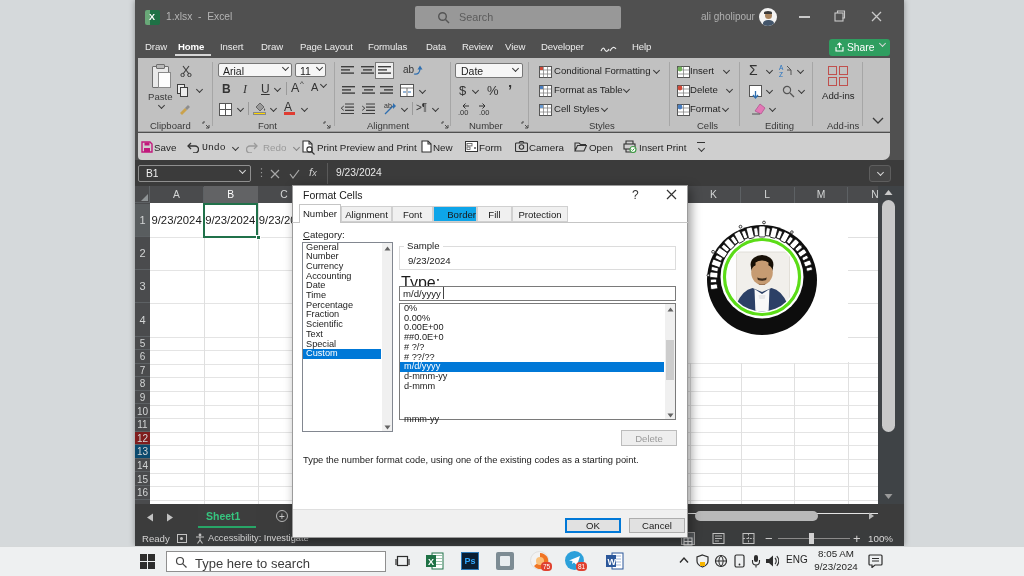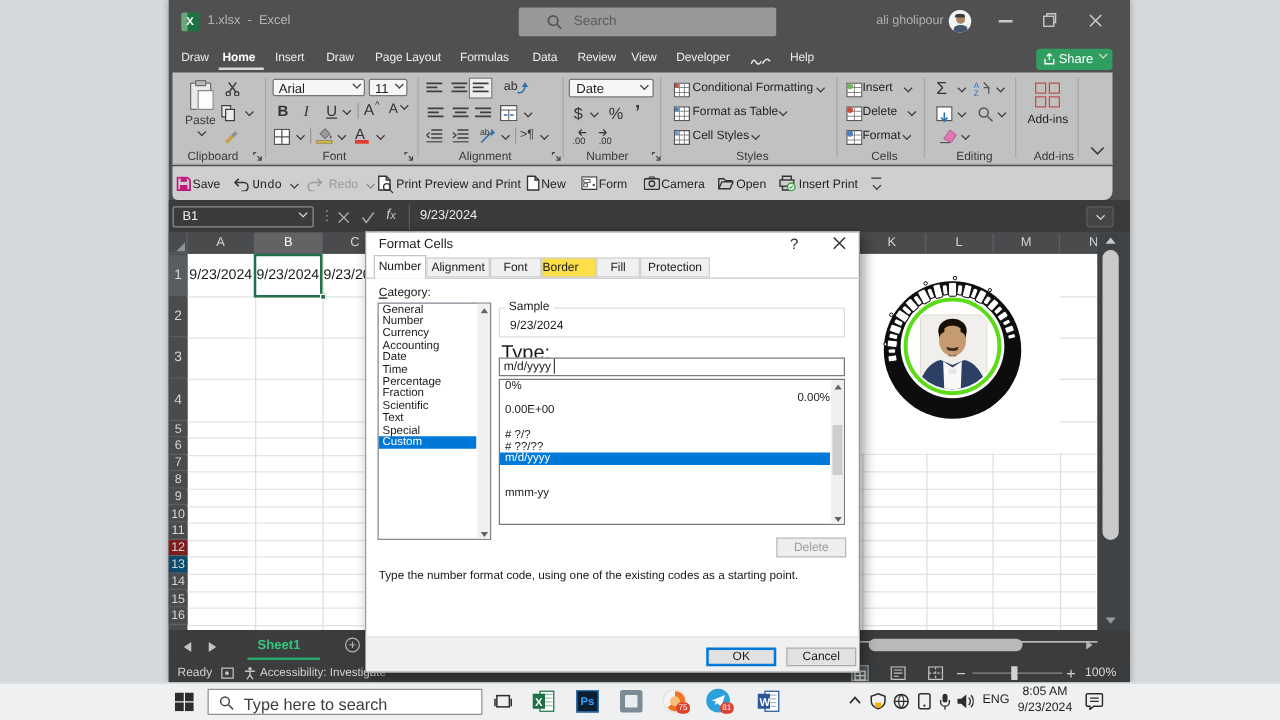--- a/index.html
+++ b/index.html
@@ -554,21 +554,21 @@
 <div class="abs" style="left:292px;top:185px;width:396px;height:353px;background:#fff;border:1px solid #9b9b9b;box-shadow:3px 3px 10px rgba(0,0,0,.4);"></div>
 <div class="abs" style="left:303px;top:189px;font-size:10.5px;color:#1a1a1a;">Format Cells</div>
 <div class="abs" style="left:632px;top:188px;font-size:12px;color:#333;">?</div>
 <svg class="abs" style="left:666px;top:189px;" width="11" height="11" viewBox="0 0 11 11">
       <path d="M1 1 L10 10 M10 1 L1 10" stroke="#333" stroke-width="1.2"></path>
     </svg>
 <div class="abs" style="left:292px;top:222px;width:396px;height:1px;background:#c5c5c5;"></div>
 <div class="abs" style="left:299px;top:204px;width:42px;height:19px;background:#fff;border:1px solid #c5c5c5;border-bottom:none;font-size:9.6px;color:#1a1a1a;text-align:center;line-height:18px;z-index:3;">Number</div>
 <div class="abs" style="left:341px;top:206px;width:51px;height:16px;background:#f0f0f0;border:1px solid #d0d0d0;font-size:9.6px;color:#1a1a1a;text-align:center;line-height:15px;">Alignment</div>
 <div class="abs" style="left:392px;top:206px;width:41px;height:16px;background:#f0f0f0;border:1px solid #d0d0d0;font-size:9.6px;color:#1a1a1a;text-align:center;line-height:15px;">Font</div>
-<div class="abs" style="left:433px;top:206px;width:44px;height:16px;background:#fde047;border:1px solid #d0d0d0;font-size:9.6px;color:#1a1a1a;text-align:left;line-height:15px;">Border</div>
+<div class="abs" style="left:433px;top:206px;width:44px;height:16px;background:#0ea5e9;border:1px solid #d0d0d0;font-size:9.6px;color:#1a1a1a;text-align:right;line-height:15px;">Border</div>
 <div class="abs" style="left:477px;top:206px;width:35px;height:16px;background:#f0f0f0;border:1px solid #d0d0d0;font-size:9.6px;color:#1a1a1a;text-align:center;line-height:15px;">Fill</div>
 <div class="abs" style="left:512px;top:206px;width:56px;height:16px;background:#f0f0f0;border:1px solid #d0d0d0;font-size:9.6px;color:#1a1a1a;text-align:center;line-height:15px;">Protection</div>
 <div class="abs" style="left:303px;top:229px;font-size:9.6px;color:#1a1a1a;"><u>C</u>ategory:</div>
 <div class="abs" style="left:302px;top:242px;width:91px;height:190px;background:#fff;border:1px solid #828790;"></div>
 <div class="abs" style="left:303px;top:242.5px;width:78px;height:9.7px;font-size:9.2px;line-height:9.8px;padding-left:3px;color:#1a1a1a;">General</div>
 <div class="abs" style="left:303px;top:252.2px;width:78px;height:9.7px;font-size:9.2px;line-height:9.8px;padding-left:3px;color:#1a1a1a;">Number</div>
 <div class="abs" style="left:303px;top:261.9px;width:78px;height:9.7px;font-size:9.2px;line-height:9.8px;padding-left:3px;color:#1a1a1a;">Currency</div>
 <div class="abs" style="left:303px;top:271.6px;width:78px;height:9.7px;font-size:9.2px;line-height:9.8px;padding-left:3px;color:#1a1a1a;">Accounting</div>
 <div class="abs" style="left:303px;top:281.3px;width:78px;height:9.7px;font-size:9.2px;line-height:9.8px;padding-left:3px;color:#1a1a1a;">Date</div>
 <div class="abs" style="left:303px;top:291.0px;width:78px;height:9.7px;font-size:9.2px;line-height:9.8px;padding-left:3px;color:#1a1a1a;">Time</div>
@@ -587,26 +587,29 @@
     </svg>
 <div class="abs" style="left:399px;top:246px;width:277px;height:24px;border:1px solid #dcdcdc;"></div>
 <div class="abs" style="left:404px;top:240px;background:#fff;padding:0 3px;font-size:9.6px;color:#1a1a1a;">Sample</div>
 <div class="abs" style="left:408px;top:255px;font-size:9.6px;color:#1a1a1a;">9/23/2024</div>
 <div class="abs" style="left:401px;top:274px;font-size:16px;color:#1a1a1a;"><u>T</u>ype:</div>
 <div class="abs" style="left:399px;top:286px;width:277px;height:15px;border:1px solid #7a7a7a;background:#fff;"></div>
 <div class="abs" style="left:403px;top:288px;font-size:9.6px;color:#1a1a1a;">m/d/yyyy</div>
 <div class="abs" style="left:443px;top:287px;width:1px;height:12px;background:#444;"></div>
 <div class="abs" style="left:399px;top:303px;width:277px;height:117px;border:1px solid #7a7a7a;background:#fff;"></div>
 <div class="abs" style="left:400px;top:304.0px;width:264px;height:9.7px;font-size:9.2px;line-height:9.8px;padding-left:4px;color:#1a1a1a;">0%</div>
-<div class="abs" style="left:400px;top:313.7px;width:264px;height:9.7px;font-size:9.2px;line-height:9.8px;padding-left:4px;color:#1a1a1a;text-align:right;">0.00%</div>
+<div class="abs" style="left:400px;top:313.7px;width:264px;height:9.7px;font-size:9.2px;line-height:9.8px;padding-left:4px;color:#1a1a1a;">0.00%</div>
 <div class="abs" style="left:400px;top:323.4px;width:264px;height:9.7px;font-size:9.2px;line-height:9.8px;padding-left:4px;color:#1a1a1a;">0.00E+00</div>
+<div class="abs" style="left:400px;top:333.1px;width:264px;height:9.7px;font-size:9.2px;line-height:9.8px;padding-left:4px;color:#1a1a1a;">##0.0E+0</div>
 <div class="abs" style="left:400px;top:342.8px;width:264px;height:9.7px;font-size:9.2px;line-height:9.8px;padding-left:4px;color:#1a1a1a;"># ?/?</div>
 <div class="abs" style="left:400px;top:352.5px;width:264px;height:9.7px;font-size:9.2px;line-height:9.8px;padding-left:4px;color:#1a1a1a;"># ??/??</div>
 <div class="abs" style="left:400px;top:362.2px;width:264px;height:9.7px;font-size:9.2px;line-height:9.8px;padding-left:4px;background:#0078d7;color:#fff;">m/d/yyyy</div>
-<div class="abs" style="left:400px;top:390px;width:264px;height:9.7px;font-size:9.2px;line-height:9.8px;padding-left:4px;color:#1a1a1a;">mmm-yy</div>
+<div class="abs" style="left:400px;top:371.9px;width:264px;height:9.7px;font-size:9.2px;line-height:9.8px;padding-left:4px;color:#1a1a1a;">d-mmm-yy</div>
+<div class="abs" style="left:400px;top:381.6px;width:264px;height:9.7px;font-size:9.2px;line-height:9.8px;padding-left:4px;color:#1a1a1a;">d-mmm</div>
+<div class="abs" style="left:400px;top:415px;width:264px;height:9.7px;font-size:9.2px;line-height:9.8px;padding-left:4px;color:#1a1a1a;">mmm-yy</div>
 <div class="abs" style="left:665px;top:304px;width:10px;height:115px;background:#f0f0f0;"></div>
 <svg class="abs" style="left:667px;top:307px;" width="7" height="5" viewBox="0 0 7 5">
       <path d="M0.5 4.5 L3.5 0.5 L6.5 4.5z" fill="#636363"></path>
     </svg>
 <svg class="abs" style="left:667px;top:413px;" width="7" height="5" viewBox="0 0 7 5">
       <path d="M0.5 0.5 L3.5 4.5 L6.5 0.5z" fill="#636363"></path>
     </svg>
 <div class="abs" style="left:666px;top:340px;width:8px;height:40px;background:#cdcdcd;"></div>
 <div class="abs" style="left:621px;top:430px;width:56px;height:16px;background:#eeeeee;border:1px solid #bcbcbc;font-size:9.6px;color:#9b9b9b;text-align:center;line-height:15px;">Delete</div>
 <div class="abs" style="left:303px;top:454px;white-space:nowrap;font-size:9.4px;color:#1a1a1a;">Type the number format code, using one of the existing codes as a starting point.</div>

